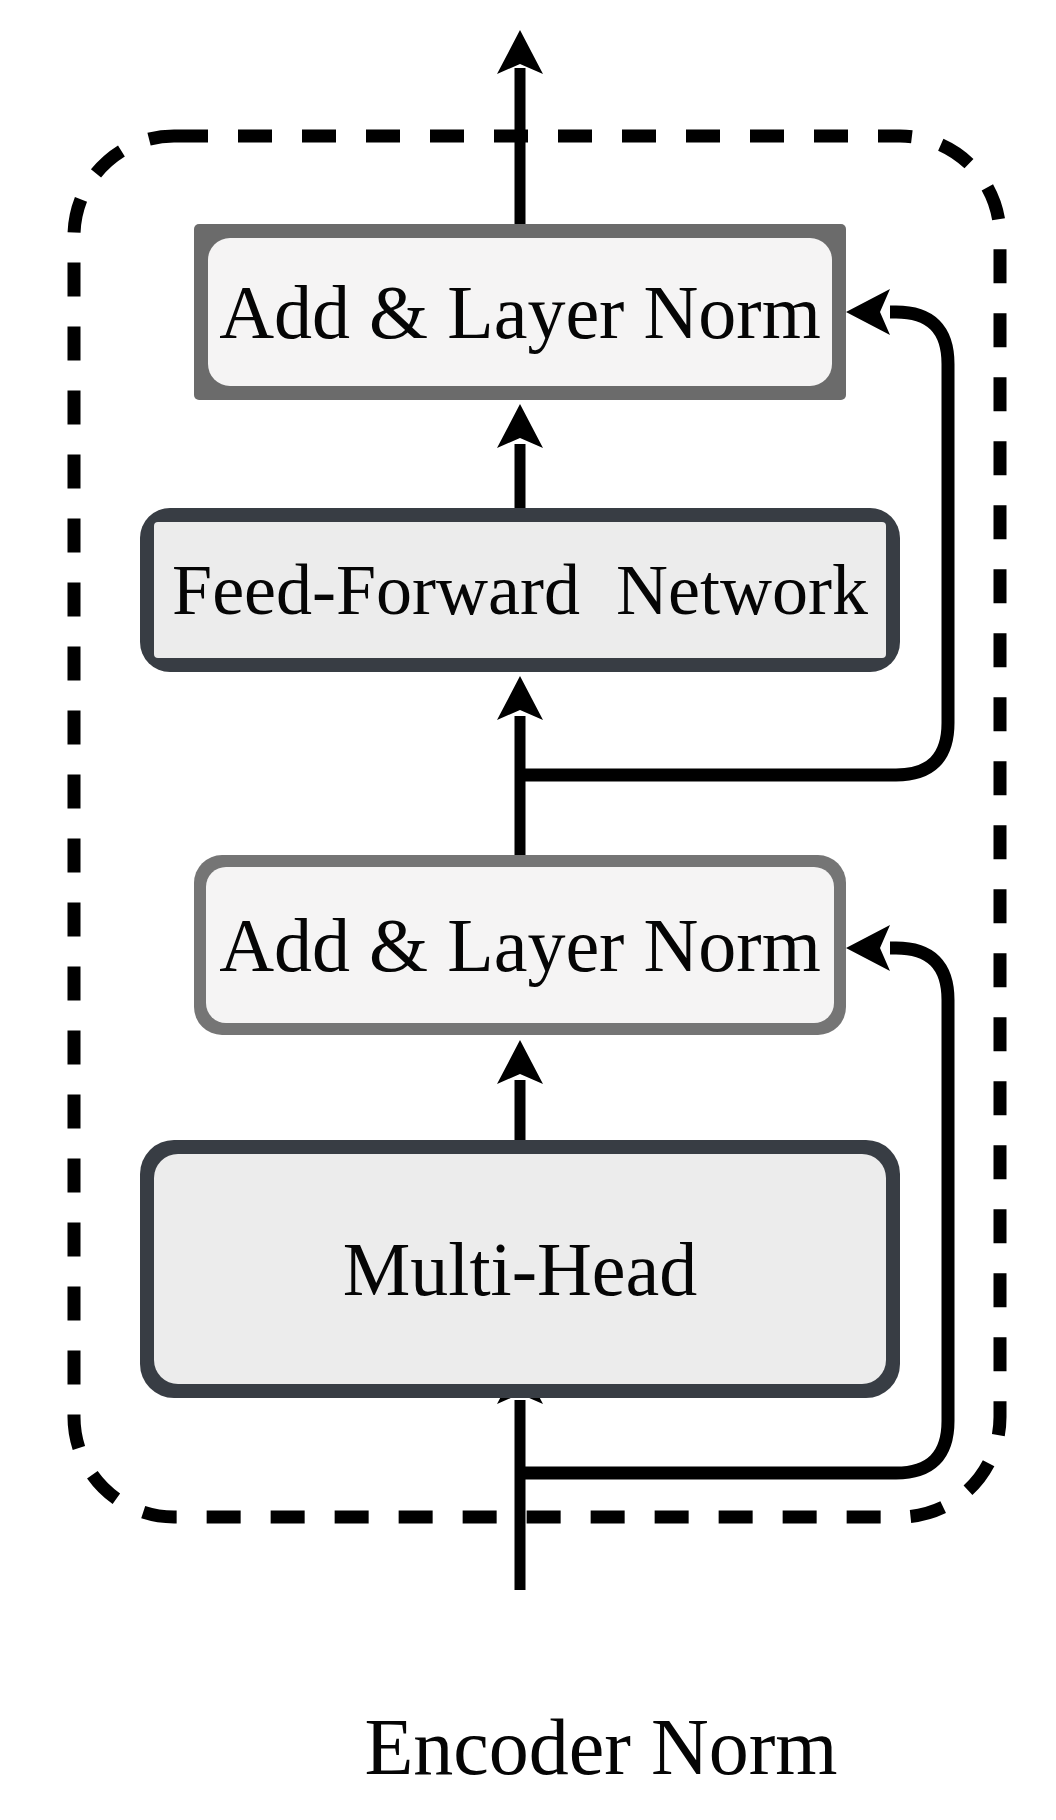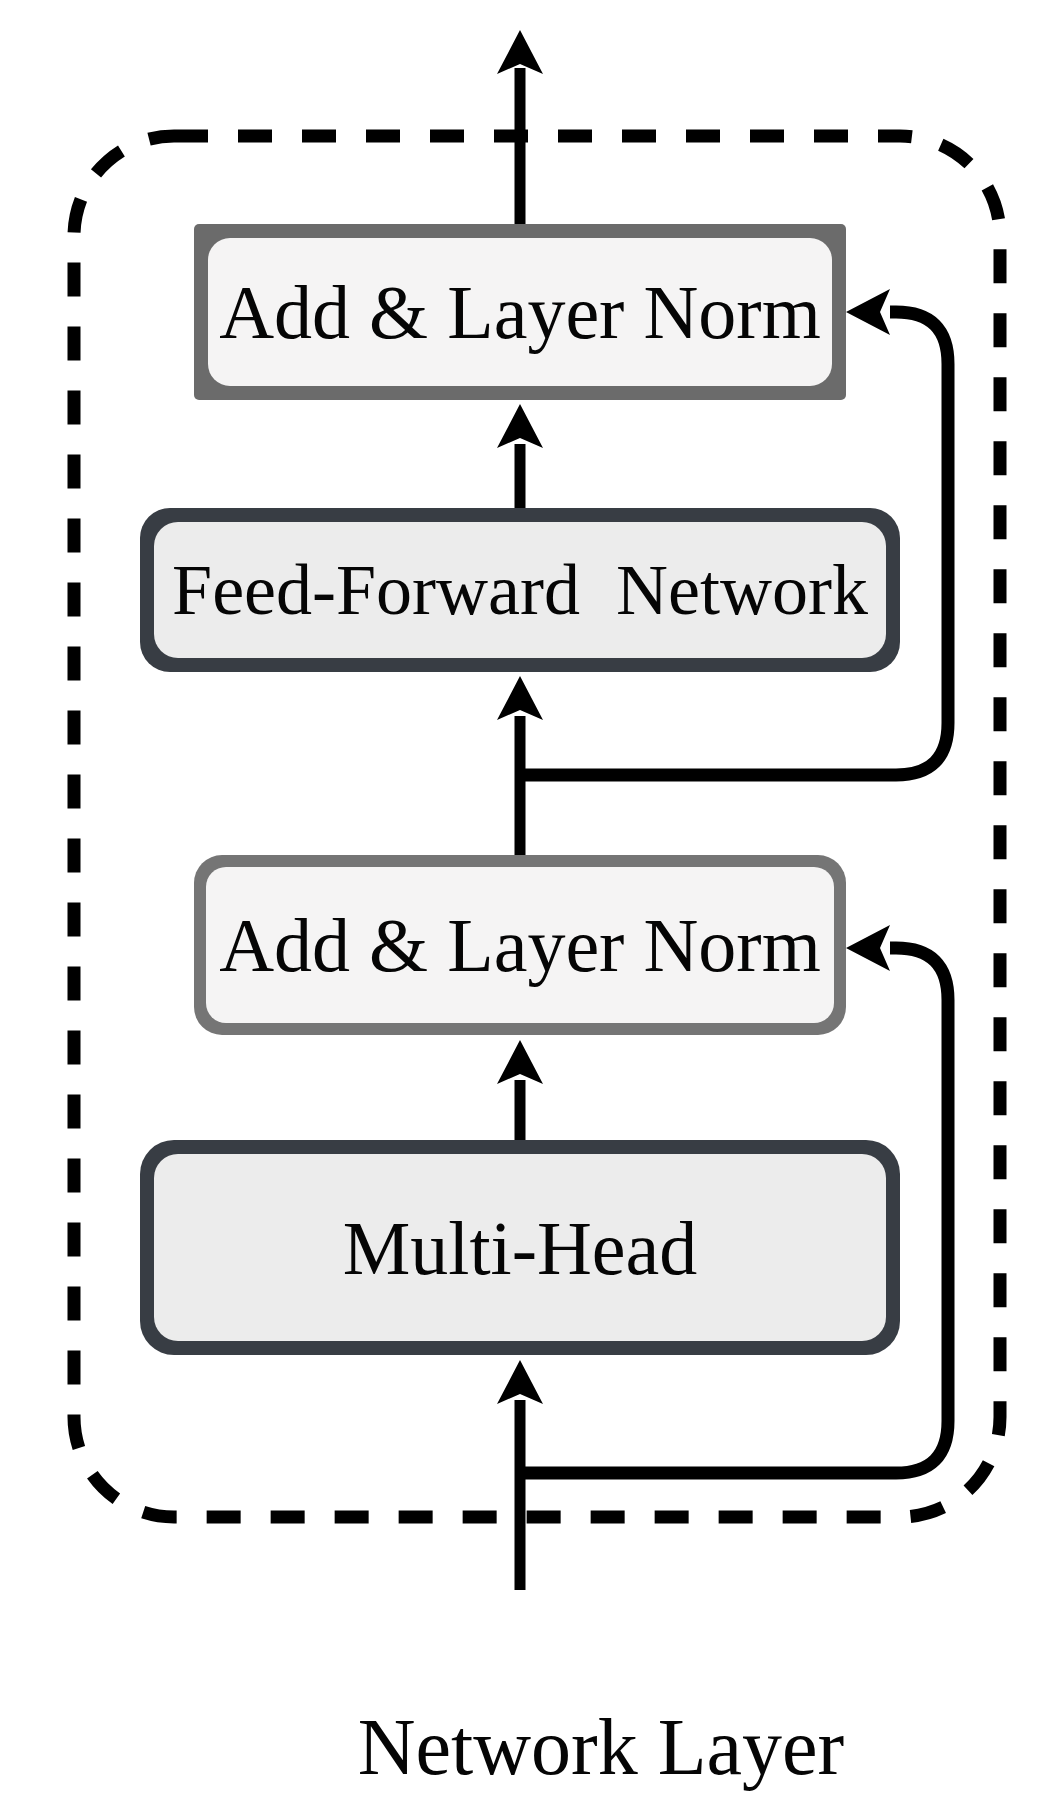--- a/index.html
+++ b/index.html
@@ -29,34 +29,34 @@
     left:14px;top:14px;right:14px;bottom:14px;
     background:#f5f4f4;border-radius:22px;
   }
   
   .ffn-outer{
     left:140px;top:508px;width:760px;height:164px;
     background:#383d44;border-radius:30px;
   }
   .ffn-outer .inner{
     left:14px;top:14px;right:14px;bottom:14px;
-    background:#ececec;border-radius:24px;
+    background:#ececec;border-radius:4px;
   }
   
   .addnorm-bot-outer{
     left:194px;top:855px;width:652px;height:180px;
     background:#757575;border-radius:28px;
   }
   .addnorm-bot-outer .inner{
     left:12px;top:12px;right:12px;bottom:12px;
     background:#f5f4f4;border-radius:20px;
   }
   
   .mha-outer{
-    left:140px;top:1140px;width:760px;height:215px;
+    left:140px;top:1140px;width:760px;height:258px;
     background:#383d44;border-radius:34px;
   }
   .mha-outer .inner{
     left:14px;top:14px;right:14px;bottom:14px;
     background:#ececec;border-radius:24px;
   }
   .box-label{
     color:#050505;
     font-size:76px;
     line-height:92px;
@@ -119,15 +119,15 @@
       <span class="box-label">Add &amp; Layer Norm</span>
     </div>
   </div>
 
   <div class="node mha-outer">
     <div class="inner">
       <span class="box-label">Multi-Head</span>
     </div>
   </div>
 
-  <div class="caption">Network Layer</div>
+  <div class="caption">Encoder Norm</div>
 
 </div>
 
 </body></html>

